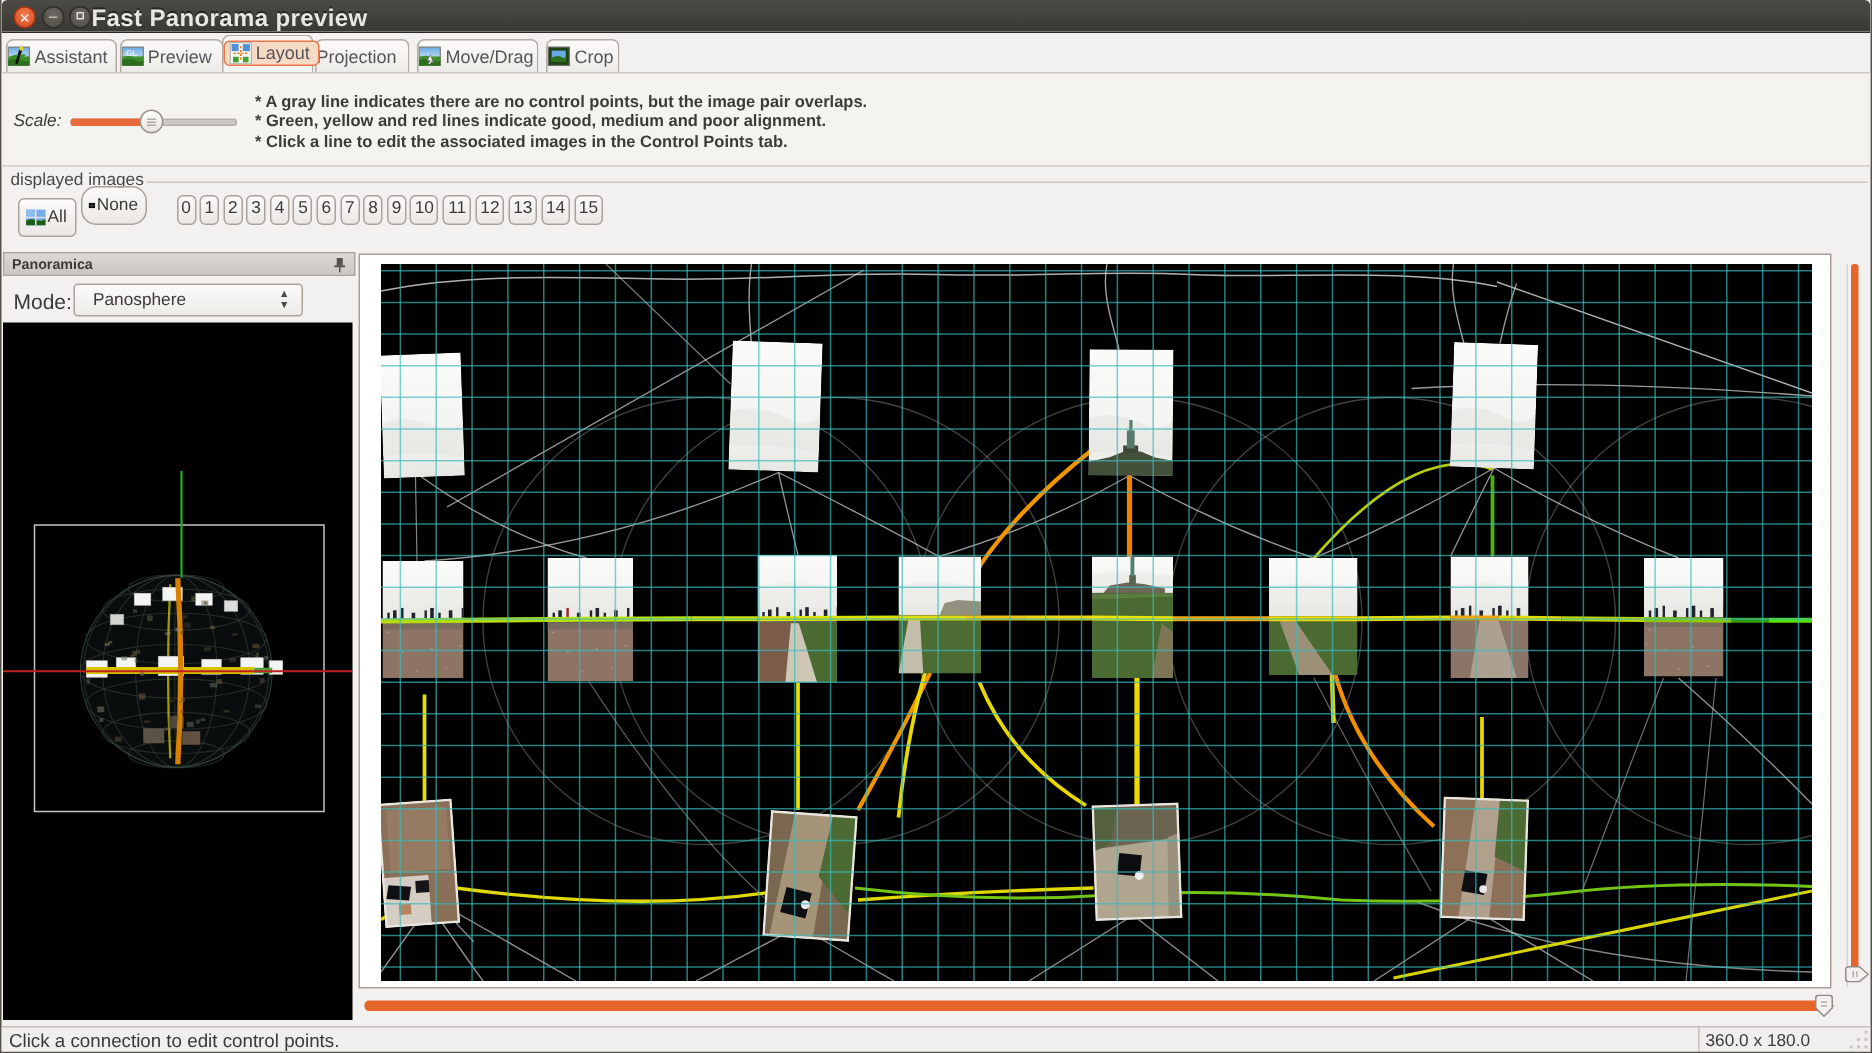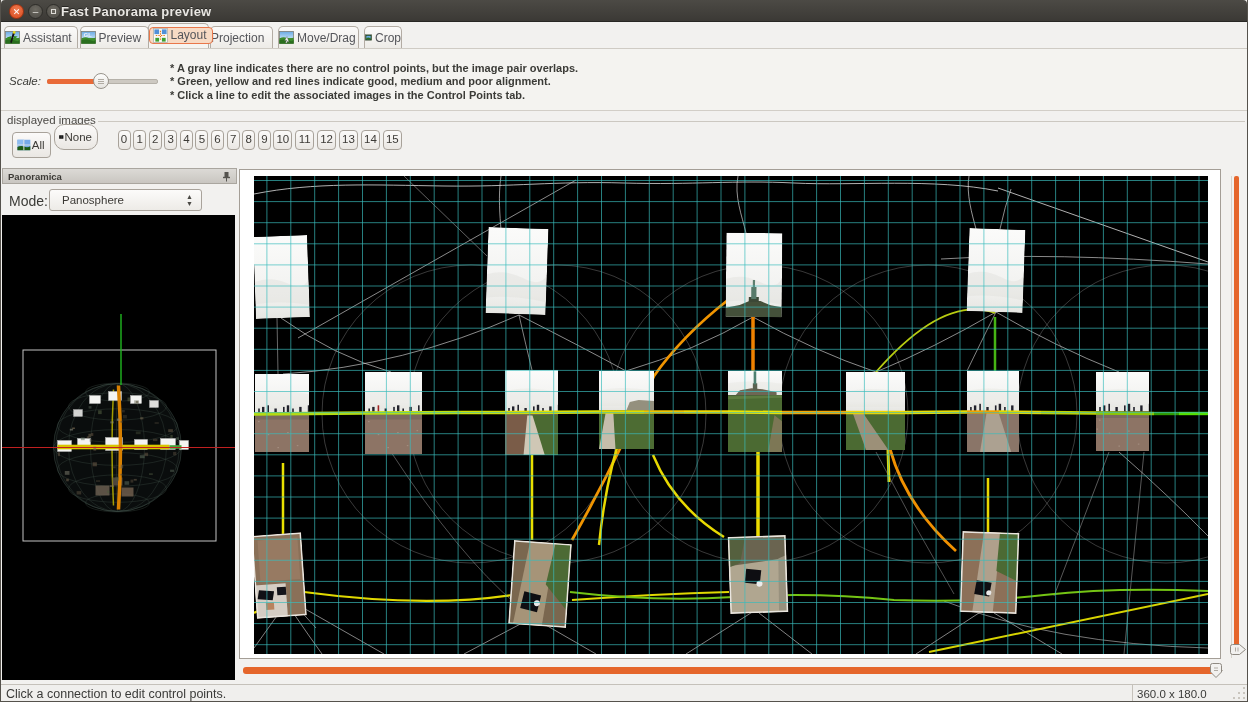--- a/index.html
+++ b/index.html
@@ -4,21 +4,21 @@
 html,body { width:1248px; height:702px; overflow:hidden; }
 body { font-family:"Liberation Sans", sans-serif; position:relative; background:#f2f1ef;
        border-left:1px solid #55524c; border-right:1px solid #55524c; border-bottom:1px solid #55524c; }
 .titlebar { position:absolute; left:0; top:0; width:100%; height:22px;
   background:linear-gradient(#4c4a45,#3b3935); border-bottom:1px solid #282724;
   border-radius:4px 4px 0 0; }
 .tbtn { position:absolute; top:3.5px; width:15px; height:15px; border-radius:50%;
   background:radial-gradient(circle at 50% 35%,#6d6a62,#4b4944); border:1px solid #2e2d29;
   color:#dedcd7; font-size:10px; line-height:13px; text-align:center; }
 .tclose { background:radial-gradient(circle at 50% 35%,#f07b50,#d8491d); border:1px solid #9e3312; color:#fff; font-size:9px; line-height:14px; }
-.title { position:absolute; left:60px; top:4px; color:#e9e7e3; font-size:13px; font-weight:bold;
+.title { position:absolute; left:60px; top:4px; color:#e9e7e3; font-size:16px; font-weight:bold;
   text-shadow:0 -1px 0 #262522; letter-spacing:0.25px; }
 .tab { position:absolute; top:26px; height:22px; border:1px solid #b3aca4; border-bottom:none;
   border-radius:5px 5px 0 0; background:linear-gradient(#fbfaf9,#edebe7); color:#54555a;
   font-size:12px; white-space:nowrap; display:flex; align-items:center;
   justify-content:flex-start; gap:3px; z-index:1; }
 .tabsel { top:23px; height:25px; background:#f5f4f1; z-index:3; }
 .tabfocus { display:inline-flex; align-items:center; gap:3px; border:1.5px solid #e9774a; background:#f7dac4;
   border-radius:4px; padding:0 5px 1px 3px; height:17.5px; margin-top:-1px; }
 .panel1 { position:absolute; left:0; top:48px; width:100%; height:63px; background:#f4f3f0;
   border-top:1px solid #cfcbc4; border-bottom:1px solid #d2cec7; z-index:2; }
@@ -109,21 +109,21 @@
           <stop offset="0.5" stop-color="#b0d4f0"></stop>
           <stop offset="0.52" stop-color="#4e9c3c"></stop>
           <stop offset="1" stop-color="#2e6e20"></stop>
         </linearGradient>
       </defs>
 <rect x="0.5" y="1.5" width="15" height="13" fill="url(#skyicm)" stroke="#7a7a72" stroke-width="0.8"></rect>
 <path d="M0.5,9 Q5,6.5 8,8.5 T15.5,8 L15.5,14.5 L0.5,14.5 Z" fill="#3c8c2c"></path>
 <path d="M0.5,11 Q6,9 10,11 T15.5,10.5 L15.5,14.5 L0.5,14.5 Z" fill="#2a6e1e"></path>
 <path d="M8.5,7 L11,13.5 L9.5,11.8 L8,14 L7,13.2 L8.3,11 L6,11.2 Z" fill="#f4f4f4" stroke="#555" stroke-width="0.4"></path>
     </svg>Move/Drag</div>
-<div class="tab" style="left:363px;width:38px;"><svg width="15" height="15" viewBox="0 0 16 16" style="vertical-align:-3px">
+<div class="tab" style="left:363px;width:49px;"><svg width="15" height="15" viewBox="0 0 16 16" style="vertical-align:-3px">
 <rect x="0.5" y="1.5" width="15" height="13" fill="#1e4414" stroke="#666" stroke-width="0.8"></rect>
 <rect x="3" y="4" width="10" height="8" fill="#6aaae4"></rect>
 <path d="M3,9 Q7,7 10,8.5 T13,8 L13,12 L3,12 Z" fill="#2e6e20"></path>
 </svg>Crop</div>
 <div class="tab tabsel" style="left:146.5px;width:61px;">
     <span class="tabfocus"><svg width="15" height="15" viewBox="0 0 16 16" style="vertical-align:-3px">
 <rect x="0.5" y="0.5" width="15" height="15" fill="#f8f8f6" stroke="#b0b0a8" stroke-width="0.8"></rect>
 <line x1="3" y1="8" x2="13" y2="8" stroke="#e87818" stroke-width="1.2" stroke-dasharray="1.5,1.2"></line>
 <line x1="8" y1="3" x2="8" y2="13" stroke="#e87818" stroke-width="1.2" stroke-dasharray="1.5,1.2"></line>
 <rect x="1.5" y="1.5" width="5" height="5" fill="#5090d8"></rect>

